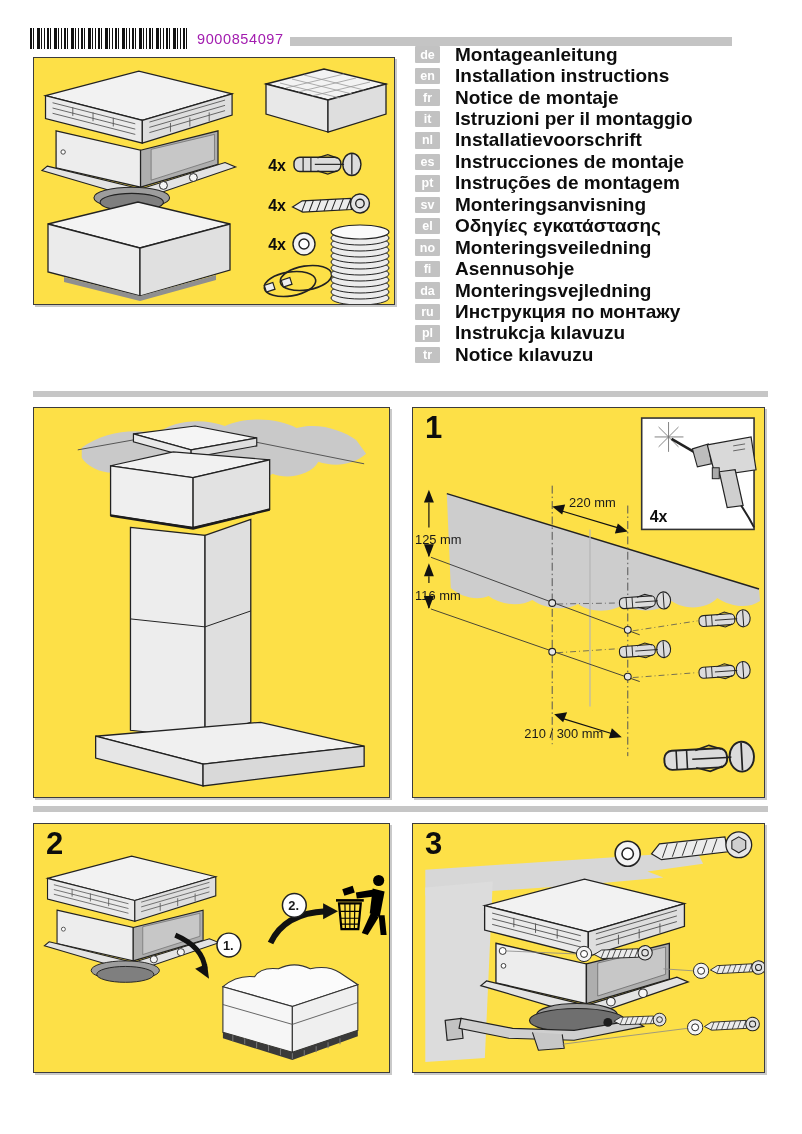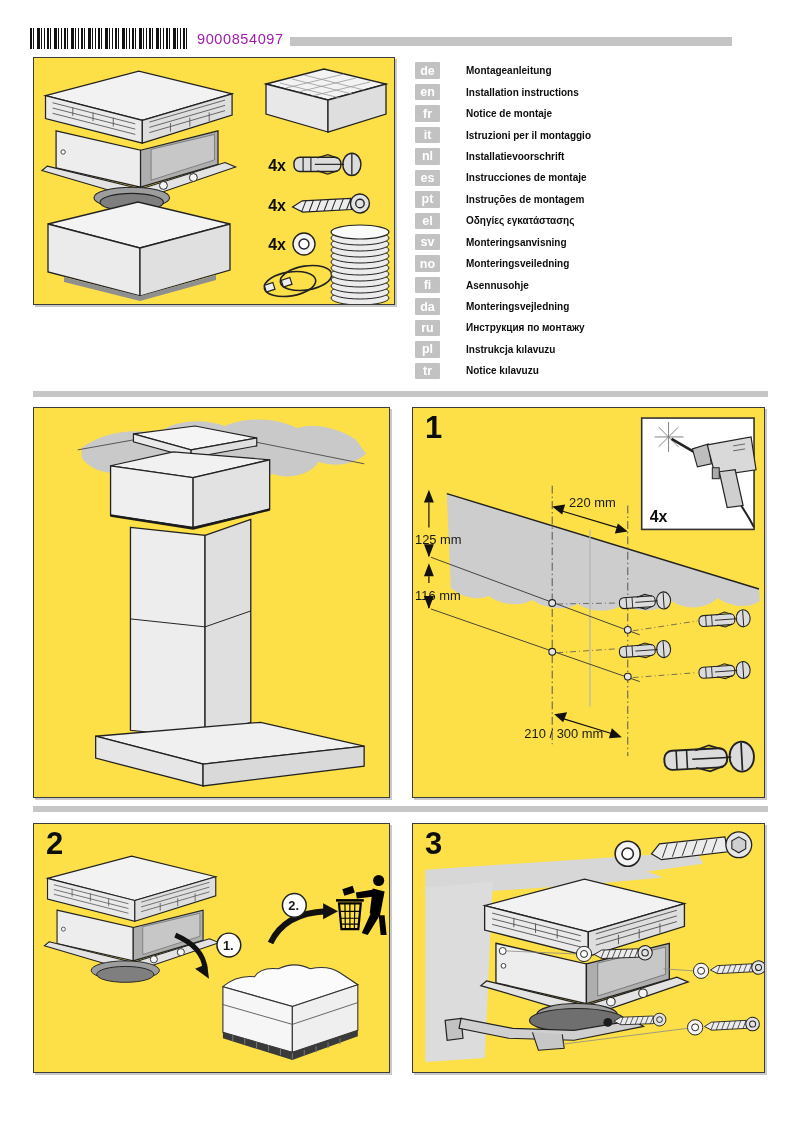--- a/index.html
+++ b/index.html
@@ -16,25 +16,25 @@
   .panel-parts{left:33px;top:57px;width:362px;height:248px;}
   .panel-chimney{left:33px;top:407px;width:357px;height:391px;}
   .panel-step1{left:412px;top:407px;width:353px;height:391px;}
   .panel-step2{left:33px;top:823px;width:357px;height:250px;}
   .panel-step3{left:412px;top:823px;width:353px;height:250px;}
   .divider{position:absolute;left:33px;width:735px;height:6px;background:#c6c6c6;}
   .divider-1{top:391px;} .divider-2{top:806px;}
   .step-num{position:absolute;left:12px;top:4px;font-size:31px;font-weight:700;color:#0d0d0d;line-height:1;}
   .panel svg{position:absolute;left:0;top:0;width:100%;height:100%;}
   
-  .lang-list{position:absolute;left:415px;top:60px;margin:0;padding:0;list-style:none;}
+  .lang-list{position:absolute;left:415px;top:44px;margin:0;padding:0;list-style:none;}
   .lang-row{display:flex;align-items:center;height:21.45px;}
   .lang-badge{display:flex;align-items:center;justify-content:center;width:25px;height:16.5px;
     background:#c2c2c2;color:#fff;font-size:12.5px;font-weight:700;border-radius:1px;flex:0 0 auto;}
-  .lang-title{margin-left:26px;font-size:10px;font-weight:700;color:#0d0d0d;white-space:nowrap;}
+  .lang-title{margin-left:15px;font-size:19px;font-weight:700;color:#0d0d0d;white-space:nowrap;}
   text{font-family:"Liberation Sans",sans-serif;}
   .dimtxt{font-size:13px;fill:#1a1a1a;}
   .qtytxt{font-size:16px;font-weight:700;fill:#0d0d0d;}
 </style>
 </head>
 <body>
 
 <svg style="position:absolute;width:0;height:0" aria-hidden="true">
   <defs>
     <g id="hood">
@@ -108,26 +108,26 @@
       </li>
     <li class="lang-row">
         <span class="lang-badge">es</span>
         <span class="lang-title">Instrucciones de montaje</span>
       </li>
     <li class="lang-row">
         <span class="lang-badge">pt</span>
         <span class="lang-title">Instruções de montagem</span>
       </li>
     <li class="lang-row">
+        <span class="lang-badge">sv</span>
+        <span class="lang-title">Monteringsanvisning</span>
+      </li>
+    <li class="lang-row">
         <span class="lang-badge">el</span>
         <span class="lang-title">Οδηγίες εγκατάστασης</span>
-      </li>
-    <li class="lang-row">
-        <span class="lang-badge">sv</span>
-        <span class="lang-title">Monteringsanvisning</span>
       </li>
     <li class="lang-row">
         <span class="lang-badge">no</span>
         <span class="lang-title">Monteringsveiledning</span>
       </li>
     <li class="lang-row">
         <span class="lang-badge">fi</span>
         <span class="lang-title">Asennusohje</span>
       </li>
     <li class="lang-row">

